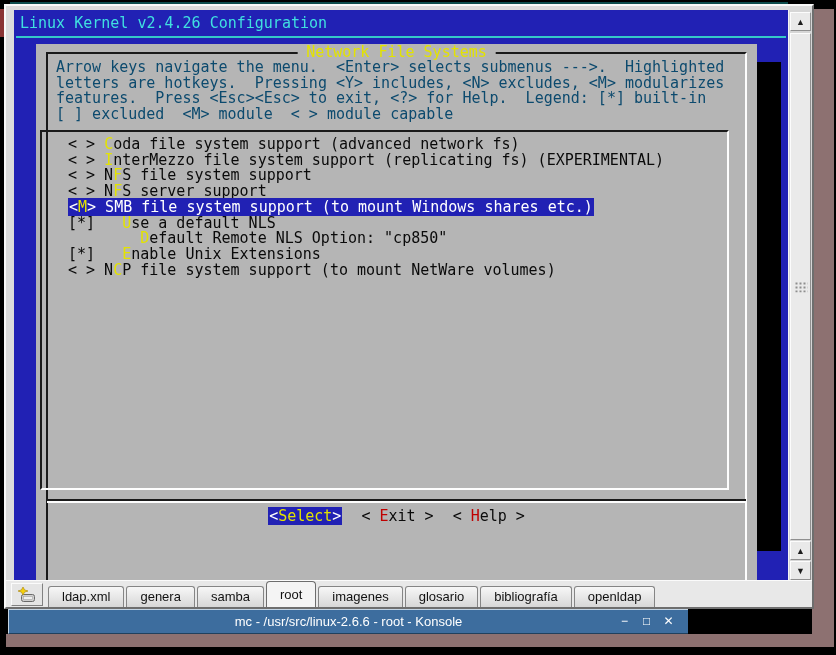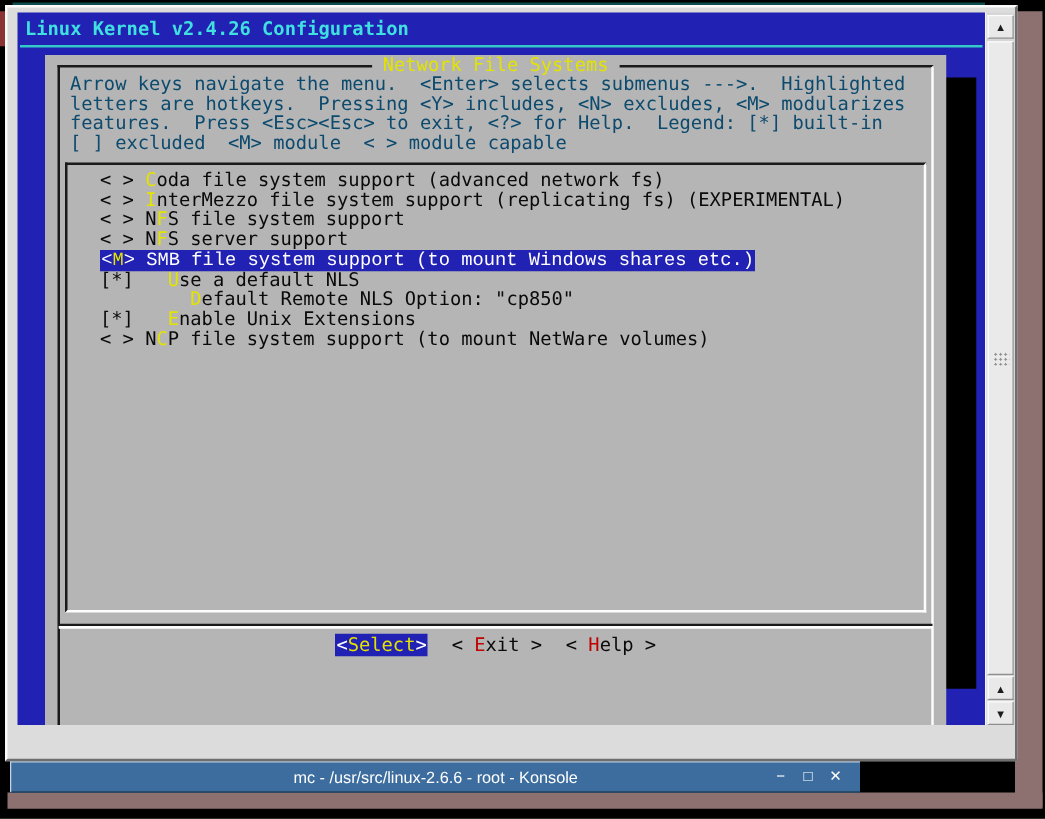--- a/index.html
+++ b/index.html
@@ -31,40 +31,40 @@
 
   
   .front-window { position:absolute; left:4px; top:4px; width:810px; height:605px;
                   background:#dcdcdc; z-index:2;
                   border:2px solid; border-color:#fafafa #6e6e6e #6e6e6e #fafafa; }
 
   .terminal { position:absolute; left:8px; top:4px; width:774px; height:570px;
               background:var(--blue,#2121b4); overflow:hidden;
               font-family:"DejaVu Sans Mono", monospace; font-size:15px; }
   .kterm-title { position:absolute; left:6px; top:4px; color:var(--cyan,#40e0e0);
-                 white-space:pre;font-weight:bold; }
+                 white-space:pre; }
   .kterm-rule { position:absolute; left:2px; right:2px; top:26px; height:2px;
                 background:#35c8c8; }
 
   .dlg-shadow { position:absolute; left:46px; top:52px; width:721px; height:489px;
                 background:#000; }
   .dialog { position:absolute; left:22px; top:34px; width:721px; height:557px;
             background:var(--gray,#b5b5b5); color:#111; }
   .dlg-border { position:absolute; left:10px; top:8px; right:10px; bottom:9px;
                 border:2px solid; border-color:#1a1a1a #fdfdfd #fdfdfd #1a1a1a; }
   .dlg-title { position:absolute; top:0; left:50%; transform:translateX(-50%);
                background:var(--gray,#b5b5b5); color:var(--yellow,#d9d900);
                padding:0 9px; line-height:17px; white-space:pre; }
   .instructions { position:absolute; left:20px; top:16px; white-space:pre;
                   line-height:15.5px; color:#0c4a6e; }
-  .listbox { position:absolute; left:16px; top:86px; width:689px; height:360px;
+  .listbox { position:absolute; left:4px; top:86px; width:689px; height:360px;
              border:2px solid; border-color:#1a1a1a #fdfdfd #fdfdfd #1a1a1a; }
   .menu { position:absolute; left:26px; top:5px; line-height:15.7px; white-space:pre; }
   .menu-row { white-space:pre; }
-  .menu-row .sel { background:var(--blue,#2121b4); padding:0 1px;font-family:Liberation Mono, monospace; }
+  .menu-row .sel { background:var(--blue,#2121b4); padding:0 1px; }
   .seg-k { color:#0a0a0a; }
   .seg-y { color:var(--yellow,#e3e300); }
   .seg-w { color:#ffffff; }
   .seg-r { color:var(--red,#c00000); }
   .separator { position:absolute; left:11px; right:11px; top:455px; height:4px;
                background:linear-gradient(#1a1a1a 50%, #fdfdfd 50%); }
   .dlg-buttons { position:absolute; left:0; right:0; top:463px; display:flex;
                  justify-content:center; gap:19px; white-space:pre; }
   .dlg-btn { white-space:pre; cursor:default; }
   .dlg-btn.selected { background:var(--blue,#2121b4); padding:0 1px; }
@@ -145,14 +145,33 @@
       <div class="grip"></div>
     </div>
     <div class="sb-btn sb-bup">
       <span>▲</span>
     </div>
     <div class="sb-btn sb-bdown">
       <span>▼</span>
     </div>
   </div>
 
+  <div class="tabbar">
+    <div class="newbtn">
+      <svg width="20" height="16" viewBox="0 0 20 16">
+        <rect x="4.5" y="7.5" width="13" height="7" rx="2" fill="#cfcfcf" stroke="#6a6a6a"></rect>
+        <rect x="6.5" y="9.5" width="9" height="3" fill="#efefef" stroke="#9a9a9a" stroke-width="0.5"></rect>
+        <polygon points="6,0 7.6,2.9 11,4 7.6,5.1 6,8 4.4,5.1 1,4 4.4,2.9" fill="#f4d00c" stroke="#a88000" stroke-width="0.6"></polygon>
+      </svg>
+    </div>
+    <div class="tabs" id="tabs">
+        <div class="tab">ldap.xml</div>
+        <div class="tab">genera</div>
+        <div class="tab">samba</div>
+        <div class="tab active">root</div>
+        <div class="tab">imagenes</div>
+        <div class="tab">glosario</div>
+        <div class="tab">bibliografía</div>
+        <div class="tab">openldap</div>
+      </div>
+  </div>
 
 </div>
 
 </body></html>

